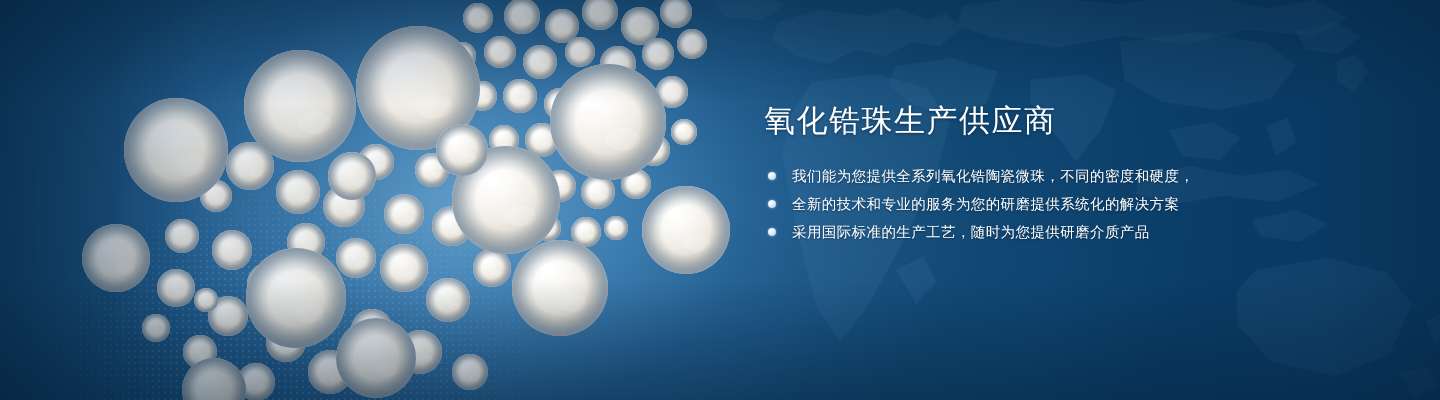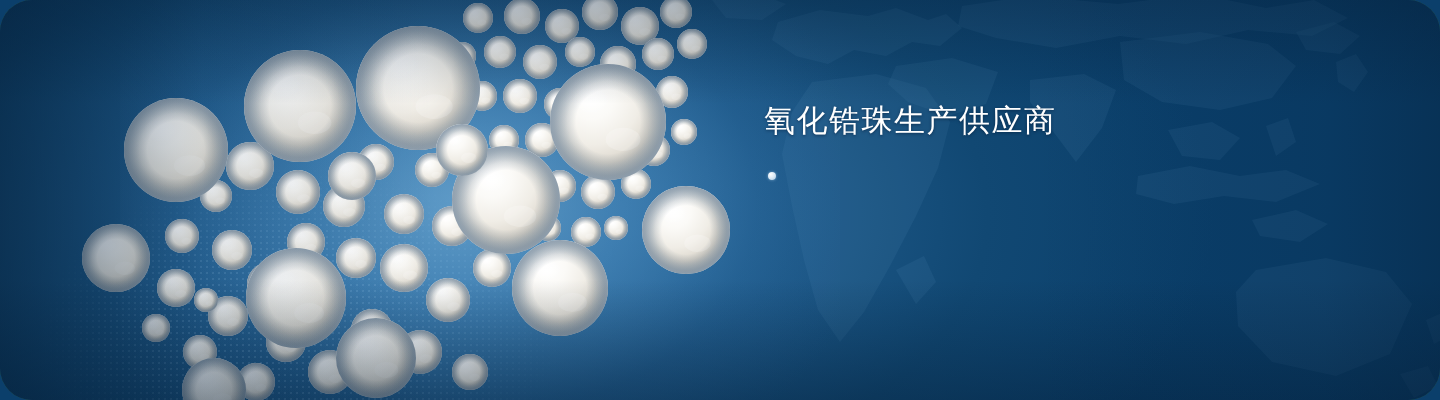--- a/index.html
+++ b/index.html
@@ -10,21 +10,20 @@
   }
   * { box-sizing: border-box; }
 
   .banner {
     position: relative;
     width: 1440px;
     height: 400px;
     overflow: hidden;
     font-family: "Liberation Sans", "DejaVu Sans", sans-serif;
     background: #4d7c0f;
-    border-radius: 32px;
   }
 
   
   .bg-base {
     position: absolute; inset: 0;
     background:
       radial-gradient(ellipse 760px 420px at 455px 215px,
         #3b7db0 0%, #2c6da2 22%, #1d5888 45%, #114873 70%, #0a3f6b 100%),
       linear-gradient(100deg, #093a66 0%, #0b4372 40%, #0d4677 62%, #0a3f6b 100%);
   }
@@ -279,20 +278,29 @@
   </div>
 
   <div class="bg-vignette"></div>
 
   <div class="copy">
     <h1 class="headline">氧化锆珠生产供应商</h1>
     <ul class="bullets">
 
       <li class="bullet">
         <span class="dot"></span>
+        <span class="line">我们能为您提供全系列氧化锆陶瓷微珠，不同的密度和硬度，</span>
       </li>
 
-
+      <li class="bullet">
+        <span class="dot"></span>
+        <span class="line">全新的技术和专业的服务为您的研磨提供系统化的解决方案</span>
+      </li>
+
+      <li class="bullet">
+        <span class="dot"></span>
+        <span class="line">采用国际标准的生产工艺，随时为您提供研磨介质产品</span>
+      </li>
 
     </ul>
   </div>
 
 </div>
 
 </body></html>

